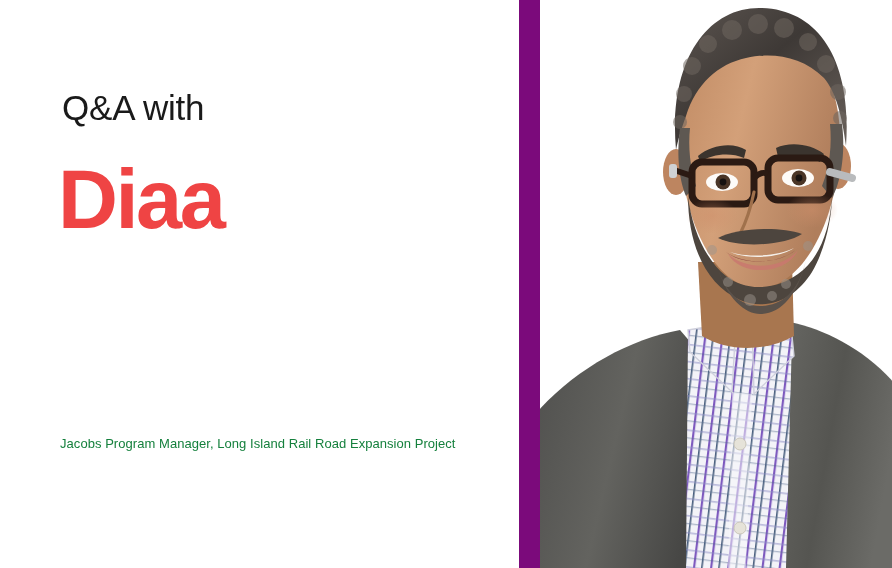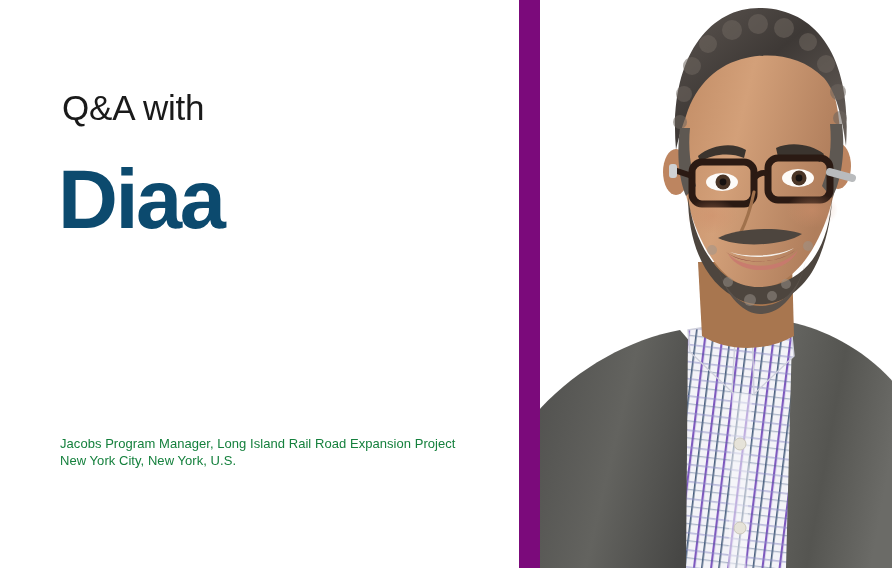--- a/index.html
+++ b/index.html
@@ -122,21 +122,21 @@
   }
 
   .headline {
     position: absolute;
     left: 58px;
     top: 160px;
     width: 460px;
     font-size: 83px;
     line-height: 0.97em;
     font-weight: 700;
-    color: #0c4a6e;
+    color: #ef4444;
     letter-spacing: -2.5px;
   }
   .headline .hl-line {
     display: block;
     white-space: nowrap;
   }
 
   .caption {
     position: absolute;
     left: 60px;
@@ -181,21 +181,20 @@
   <div class="text-col">
 
     <div class="eyebrow">Q&amp;A with</div>
 
     <div class="headline">
       <span class="hl-line">Diaa</span>
     </div>
 
     <div class="caption">
       <span class="cap-line">Jacobs Program Manager, Long Island Rail Road Expansion Project</span>
-      <span class="cap-line">New York City, New York, U.S.</span>
     </div>
   </div>
 
   <div class="purple-bar"></div>
 
   <div class="portrait">
     <svg viewBox="0 0 352 568" xmlns="http://www.w3.org/2000/svg">
       <defs>
         <linearGradient id="skinG" x1="0" y1="0" x2="1" y2="0.4">
           <stop offset="0%" stop-color="#c08a63"></stop>

